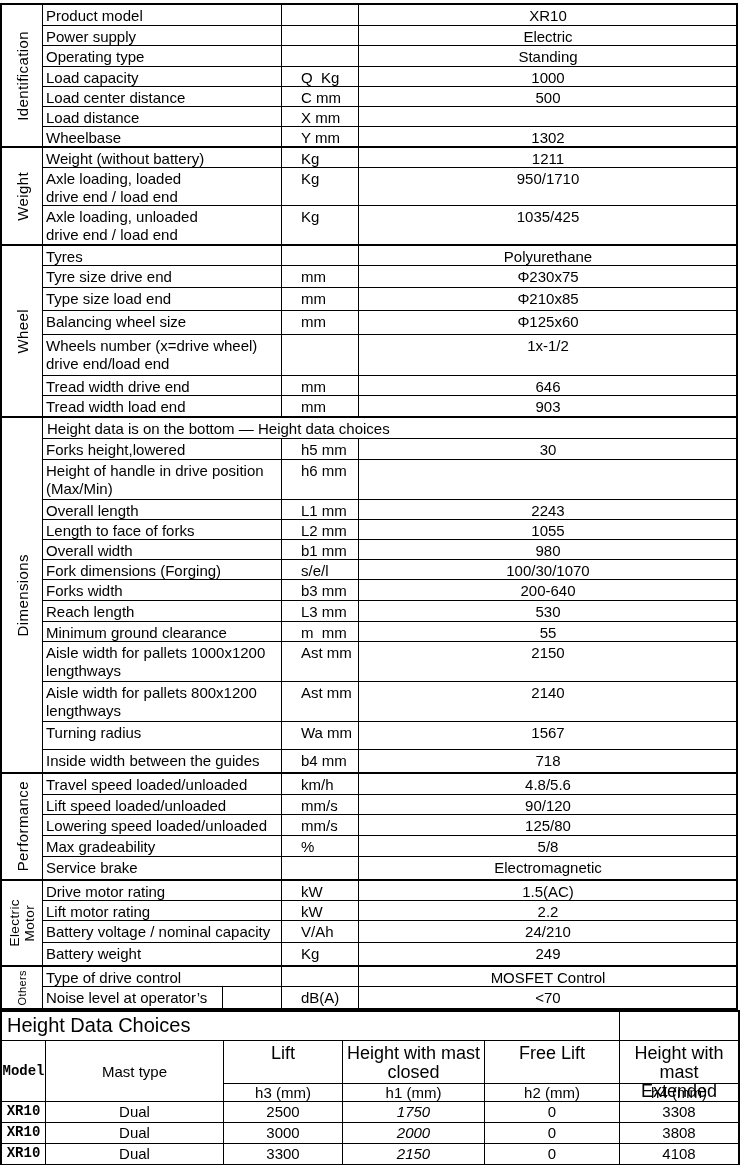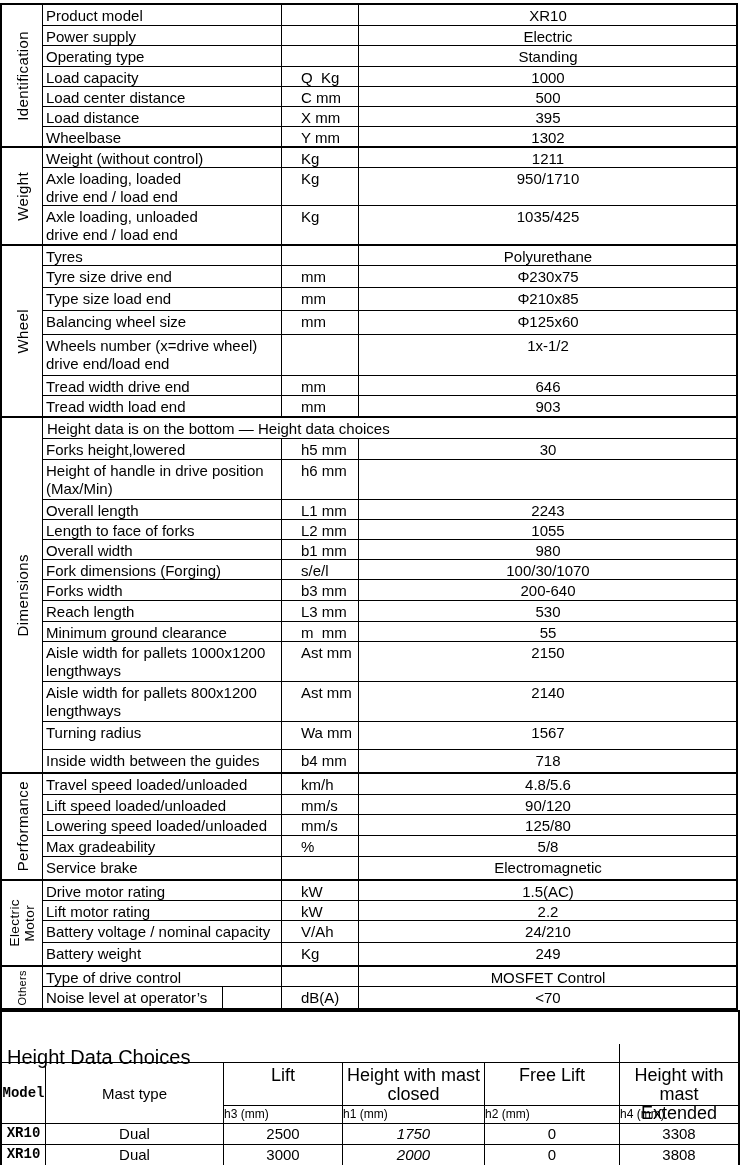--- a/index.html
+++ b/index.html
@@ -24,29 +24,29 @@
   .c-label { flex:0 0 239px; border-right:1px solid #000; white-space:pre-line; }
   .c-la { flex:0 0 180px; border-right:1px solid #000; }
   .c-lb { flex:0 0 59px; border-right:1px solid #000; }
   .c-unit { flex:0 0 61px; border-right:1px solid #000; white-space:pre;margin-left:16px; }
   .c-value { flex:1 1 auto; text-align:center; }
   .c-note { flex:1 1 auto; padding-left:4px; }
 
   
   .ht { position:absolute; left:0; top:1010px; width:736px; border:2px solid #000; background:#fff; }
   .ht * { box-sizing:border-box; }
-  .ht-title-row { display:flex; height:19px; border-bottom:1px solid #000;margin-top:32px; }
+  .ht-title-row { display:flex; height:29px; border-bottom:1px solid #000; }
   .ht-title { flex:0 0 618px; border-right:1px solid #000; font-size:20px; padding:2px 0 0 5px; }
   .ht-title-spacer { flex:1 1 auto; }
   .ht-header { display:flex; height:61px; border-bottom:1px solid #000; }
   .h-model { flex:0 0 44px; border-right:1px solid #000; display:flex; align-items:center; justify-content:center; }
   .h-mast { flex:0 0 178px; border-right:1px solid #000; display:flex; align-items:center; justify-content:center; font-size:15px; }
   .hgroup { display:flex; flex-direction:column; }
   .hgroup > .hg-top { height:43px; border-bottom:1px solid #000; text-align:center; font-size:18px; line-height:19px; padding-top:3px; white-space:pre-line; }
-  .hgroup > .hg-bot { height:17px; font-size:12px; line-height:17px; }
+  .hgroup > .hg-bot { height:17px; text-align:center; font-size:15px; line-height:17px; }
   .g-h3 { flex:0 0 119px; border-right:1px solid #000; }
   .g-h1 { flex:0 0 142px; border-right:1px solid #000; }
   .g-h2 { flex:0 0 135px; border-right:1px solid #000; }
   .g-h4 { flex:1 1 auto; }
   .ht-row { display:flex; height:21px; border-bottom:1px solid #000; }
   .ht-row:last-child { border-bottom:none; height:20px; }
   .d { font-size:15px; line-height:19px; text-align:center; }
   .w-model { flex:0 0 44px; border-right:1px solid #000; }
   .w-mast { flex:0 0 178px; border-right:1px solid #000; }
   .w-h3 { flex:0 0 119px; border-right:1px solid #000; }
@@ -88,37 +88,36 @@
           <div class="cell c-value">1000</div>
         </div>
         <div class="row" style="height:20px">
           <div class="cell c-label">Load center distance</div>
           <div class="cell c-unit">C mm</div>
           <div class="cell c-value">500</div>
         </div>
         <div class="row" style="height:20px">
           <div class="cell c-label">Load distance</div>
           <div class="cell c-unit">X mm</div>
-          <div class="cell c-value">395</div>
         </div>
         <div class="row" style="height:19px">
           <div class="cell c-label">Wheelbase</div>
           <div class="cell c-unit">Y mm</div>
           <div class="cell c-value">1302</div>
         </div>
       </div>
     </div>
 
     <div class="section">
       <div class="sec-label">
         <span class="rot">Weight</span>
       </div>
       <div class="sec-rows">
         <div class="row" style="height:20px">
-          <div class="cell c-label">Weight (without control)</div>
+          <div class="cell c-label">Weight (without battery)</div>
           <div class="cell c-unit">Kg</div>
           <div class="cell c-value">1211</div>
         </div>
         <div class="row" style="height:38px">
           <div class="cell c-label">Axle loading, loaded
 drive end / load end</div>
           <div class="cell c-unit">Kg</div>
           <div class="cell c-value">950/1710</div>
         </div>
         <div class="row" style="height:38px">

